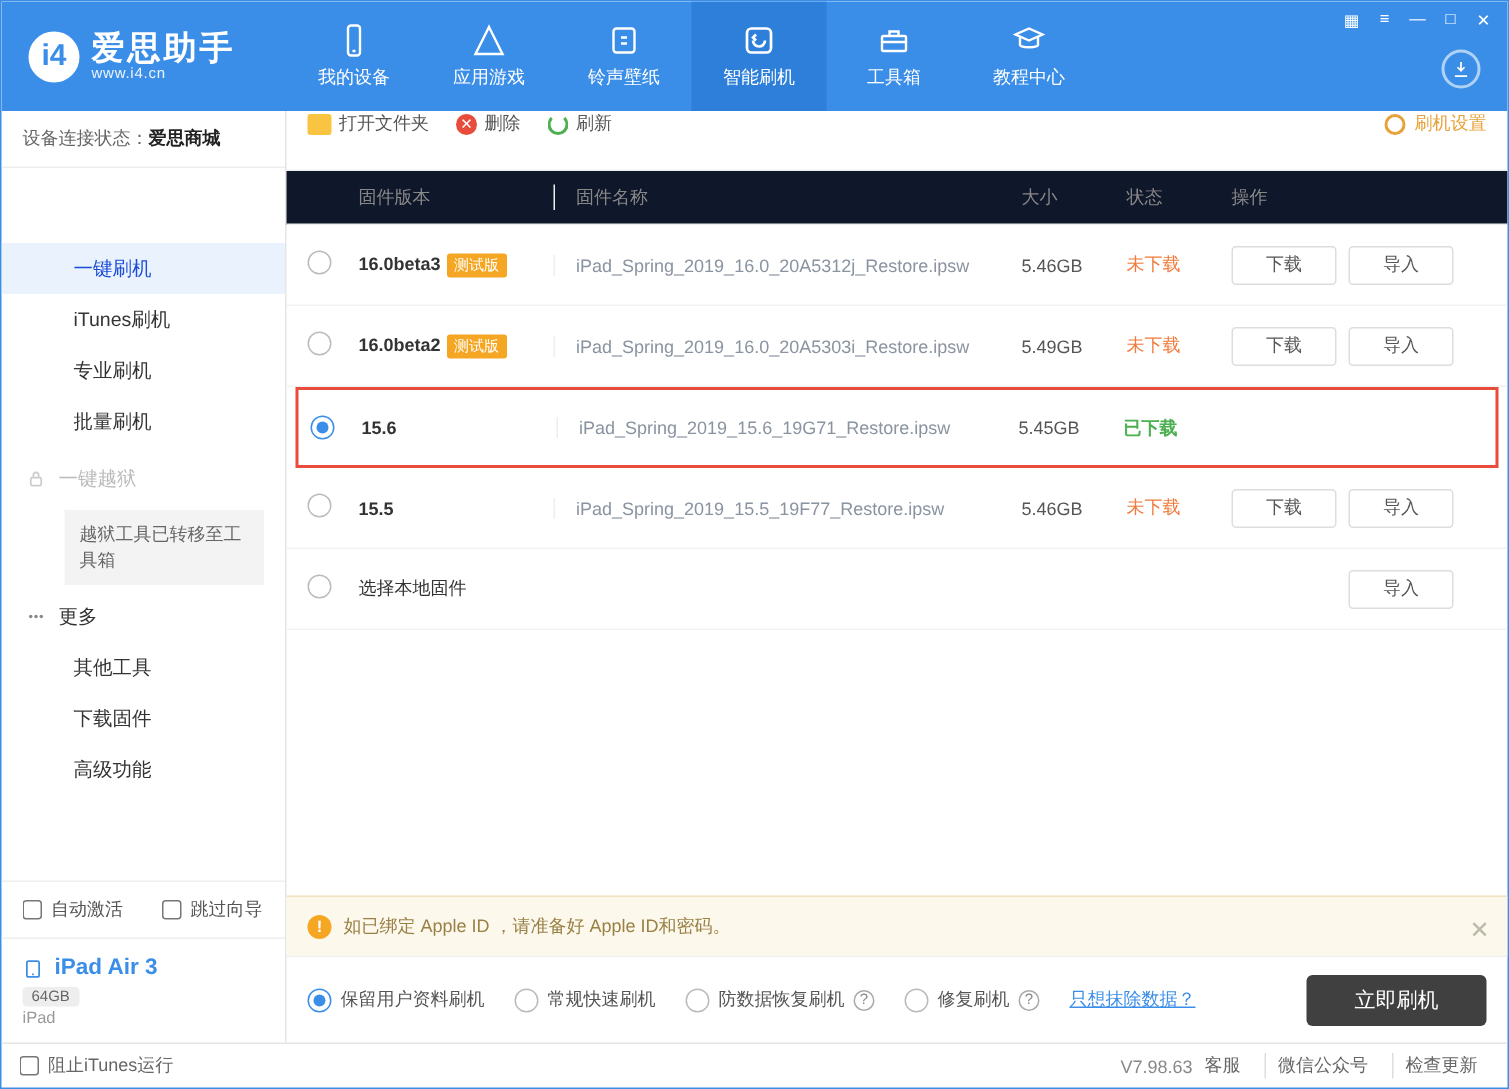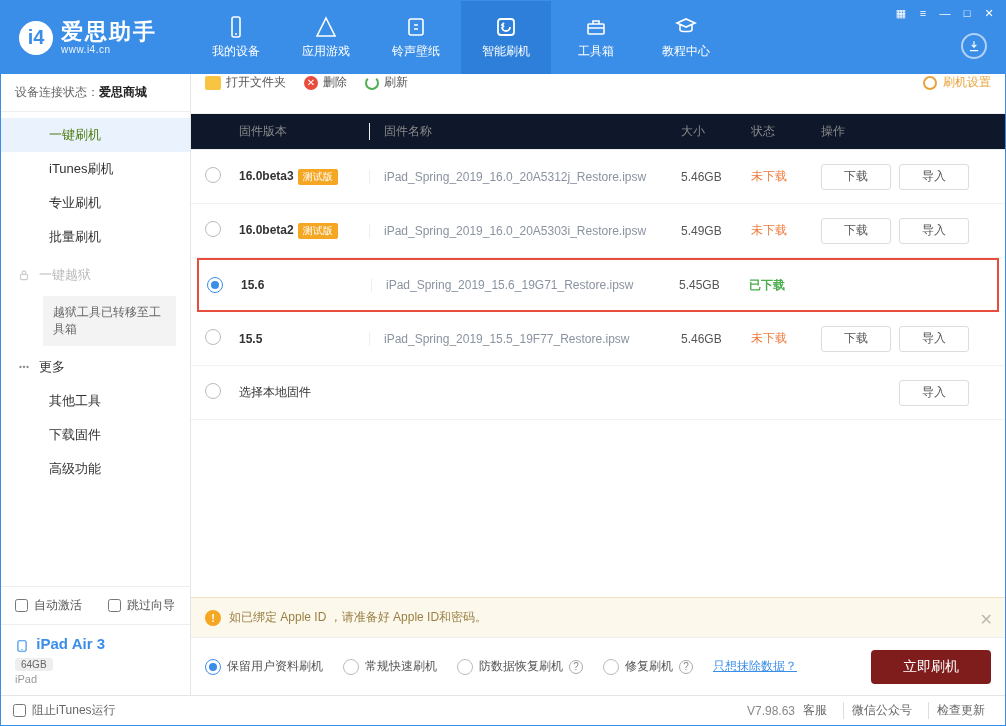--- a/index.html
+++ b/index.html
@@ -25,21 +25,21 @@
 
 
 .sidebar { width: 190px; border-right: 1px solid #e5e5e5; display: flex; flex-direction: column; }
 .status-bar { padding: 10px 14px; border-bottom: 1px solid #eee; font-size: 12px; color: #666; }
 .status-bar b { color: #222; }
 .side-list { flex: 1; overflow: auto; padding-top: 6px; }
 .side-group { margin-bottom: 4px; }
 .side-group-h { padding: 8px 16px; display: flex; align-items: center; gap: 8px; color: #333; font-size: 13px; }
 .side-group-h .sq { width: 14px; height: 14px; }
 .side-item { padding: 8px 16px 8px 48px; color: #333; cursor: pointer; font-size: 13px; }
-.side-item.selected { background: #eaf3fd; color: #4d7c0f; }
+.side-item.selected { background: #eaf3fd; color: #1d4ed8; margin-top: 44px; }
 .side-note { margin: 4px 14px 4px 42px; background: #f3f3f3; padding: 8px 10px; color: #666; font-size: 12px; }
 .side-bottom { border-top: 1px solid #eee; }
 .side-check { padding: 10px 14px; display: flex; align-items: center; gap: 6px; color: #555; border-bottom: 1px solid #eee; }
 .side-check input { margin: 0; }
 .device-box { padding: 10px 14px; }
 .device-name { color: #3b8ee8; font-size: 15px; font-weight: bold; }
 .device-tag { display: inline-block; background: #eee; color: #666; font-size: 10px; padding: 1px 6px; border-radius: 3px; margin-top: 4px; }
 .device-sub { color: #999; font-size: 11px; margin-top: 2px; }
 
 
@@ -75,21 +75,21 @@
 
 
 .notice { position: relative; display: flex; align-items: center; height: 40px; padding: 0 14px; background: #fdf8ec; border-top: 1px solid #f0e2c0; color: #998146; gap: 8px; }
 .notice-close { position: absolute; top: 12px; right: 12px; color: #bba; cursor: pointer; font-size: 16px; }
 .notice .warn-ic { width: 16px; height: 16px; background: #f5a623; border-radius: 50%; color: #fff; display: flex; align-items: center; justify-content: center; font-size: 11px; font-weight: bold; }
 .options-row { display: flex; align-items: center; height: 58px; padding: 0 14px; gap: 20px; border-top: 1px solid #eee; }
 .opt { display: flex; align-items: center; gap: 6px; color: #555; cursor: pointer; }
 .opt .radio.checked { border-color: #3b8ee8; }
 .help { width: 14px; height: 14px; border: 1px solid #aaa; border-radius: 50%; display: inline-flex; align-items: center; justify-content: center; font-size: 10px; color: #888; }
 .link { color: #3b8ee8; text-decoration: underline; cursor: pointer; }
-.primary-btn { margin-left: auto; width: 120px; height: 34px; background: #7f1d1d; color: #fff; border: none; border-radius: 4px; font-size: 14px; cursor: pointer; }
+.primary-btn { margin-left: auto; width: 120px; height: 34px; background: #404040; color: #fff; border: none; border-radius: 4px; font-size: 14px; cursor: pointer; }
 
 
 .footer { height: 30px; border-top: 1px solid #e5e5e5; display: flex; align-items: center; padding: 0 12px; font-size: 12px; color: #666; }
 .footer-left { display: flex; align-items: center; gap: 6px; flex: 1; }
 .footer-links { display: flex; gap: 8px; }
 .footer-links span { padding: 0 8px; border-left: 1px solid #ddd; cursor: pointer; }
 .footer-links span:first-child { border-left: none; }
 .footer-version { margin-right: auto; margin-left: 320px; color: #888; }
 
 svg { display: block; }

